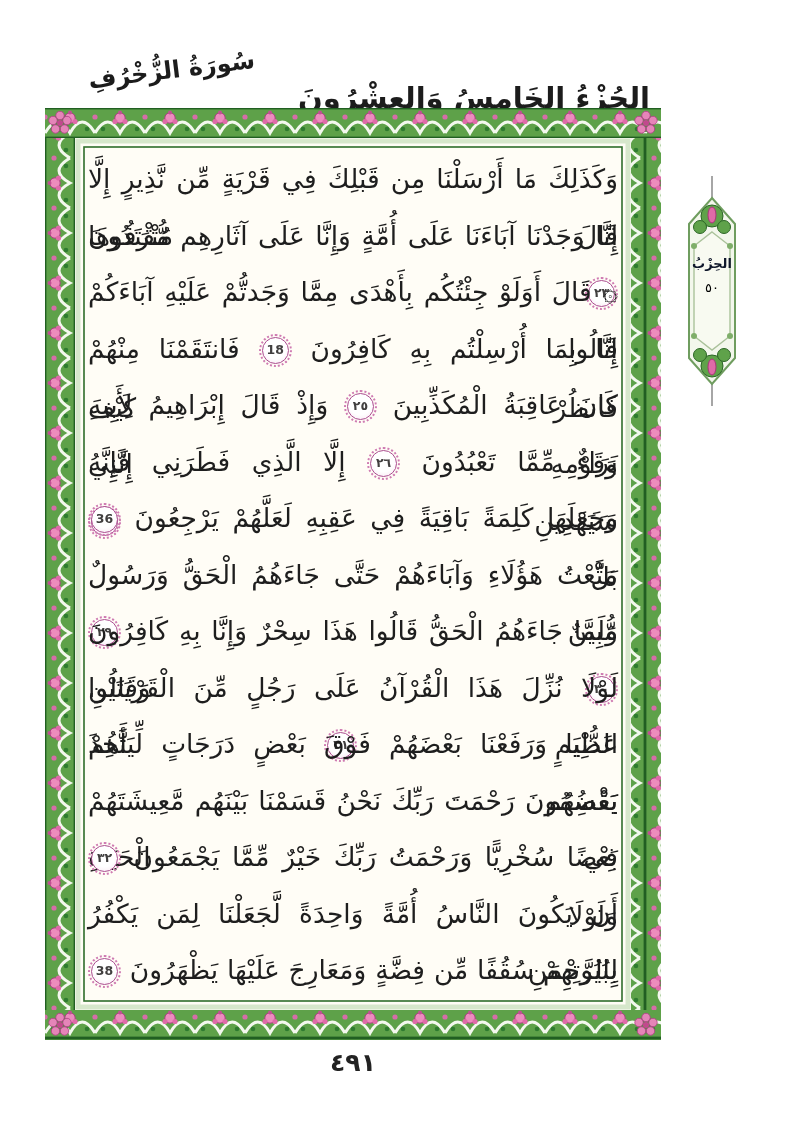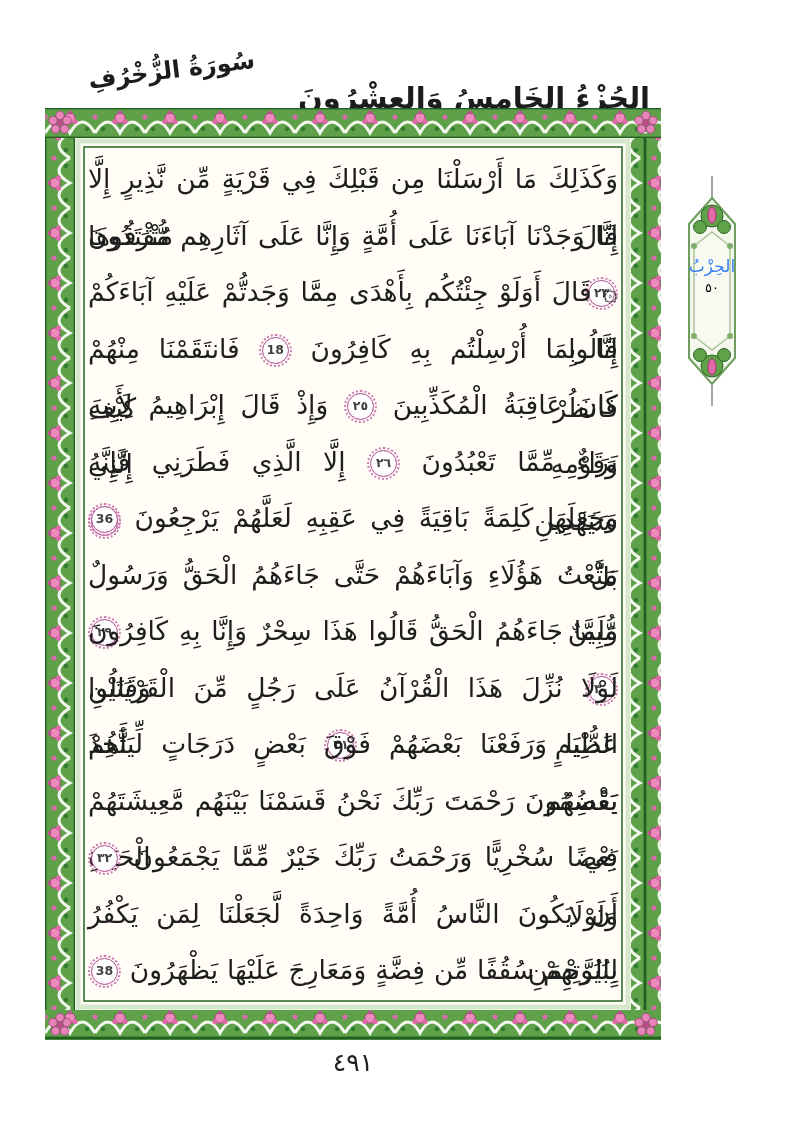--- a/index.html
+++ b/index.html
@@ -28,27 +28,27 @@
     width:27px; height:27px; border-radius:50%;
     background:radial-gradient(circle at 50% 40%, #ffffff 55%, #f7e3ef 100%);
     border:1.6px solid #ab4d90; outline:2px dotted #cf7bb2; outline-offset:1.5px;
     font-size:12.5px; color:#413f3f; vertical-align:middle; line-height:1;
     margin:16px 3px; font-weight:bold; }
 
   
   .hizb { position:absolute; left:677px; top:174px; width:70px; height:234px; }
   .hizb svg { position:absolute; left:0; top:0; }
   .hizb-title { position:absolute; left:0; top:82px; width:70px; text-align:center;
-    font-size:17px; font-weight:normal; color:#3b82f6; direction:rtl; }
+    font-size:13px; font-weight:bold; color:#0f172a; direction:rtl; }
   .hizb-num { position:absolute; left:0; top:106px; width:70px; text-align:center;
     font-size:13px; color:#000000; }
 
   
   .page-num { position:absolute; left:45px; top:1048px; width:616px;
-    text-align:center; font-size:25px; color:#222; direction:rtl; }
+    text-align:center; font-size:25px; color:#222; direction:rtl;font-weight:bold; }
 </style>
 </head>
 <body>
 
 <div class="stage">
 
   <div class="hdr-juz">الجُزْءُ الخَامِسُ وَالعِشْرُونَ</div>
 
   <div class="hdr-surah">سُورَةُ الزُّخْرُفِ</div>
 

